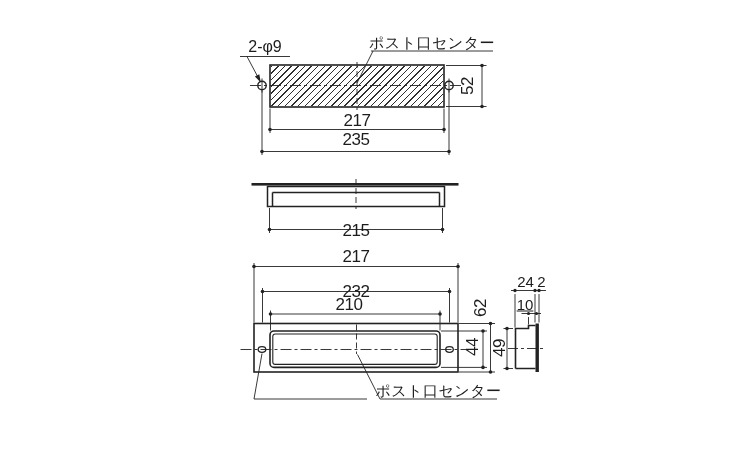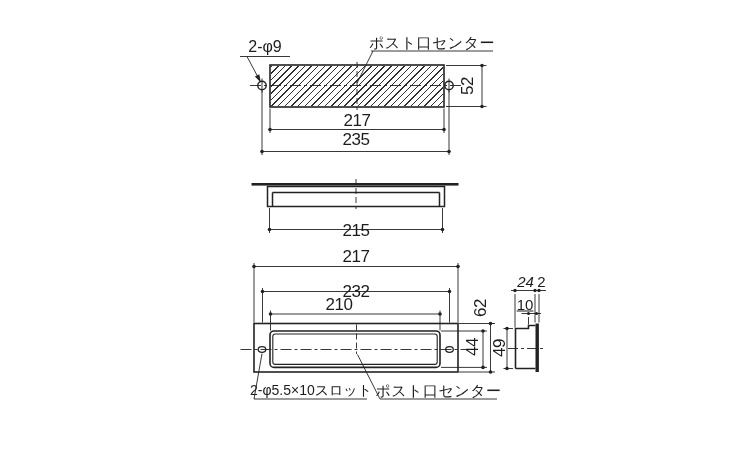--- a/index.html
+++ b/index.html
@@ -190,25 +190,24 @@
   <span class="txt c f16" style="left:265px;top:46.5px;">2-φ9</span>
   <span class="txt c f15 jp" style="left:432px;top:41.5px;">ポスト口センター</span>
   <span class="txt r f17" style="left:467px;top:86px;">52</span>
   <span class="txt c f17" style="left:357px;top:119.5px;">217</span>
   <span class="txt c f17" style="left:356px;top:139px;">235</span>
 
   <span class="txt c f17" style="left:356px;top:206px;margin-top:24px;">215</span>
 
   <span class="txt c f17" style="left:356px;top:256px;">217</span>
   <span class="txt c f17" style="left:356px;top:291px;">232</span>
-  <span class="txt c f17" style="left:339px;top:304px;">210</span>
+  <span class="txt c f17" style="left:349px;top:304px;">210</span>
   <span class="txt r f17" style="left:480px;top:307.5px;">62</span>
   <span class="txt r f17" style="left:471.5px;top:347px;">44</span>
   <span class="txt r f17" style="left:498.5px;top:348px;">49</span>
 
-  <span class="txt c f15" style="left:525.5px;top:280.5px;font-style:italic;">24</span>
+  <span class="txt c f15" style="left:525.5px;top:280.5px;">24</span>
   <span class="txt c f15" style="left:541.5px;top:280.5px;">2</span>
   <span class="txt c f15" style="left:525px;top:304px;text-decoration:underline;">10</span>
 
-  <span class="txt c f14" style="left:311px;top:390px;">2-φ5.5×10スロット</span>
   <span class="txt c f15 jp" style="left:438.5px;top:390px;">ポスト口センター</span>
 
 </div>
 
 </body></html>

